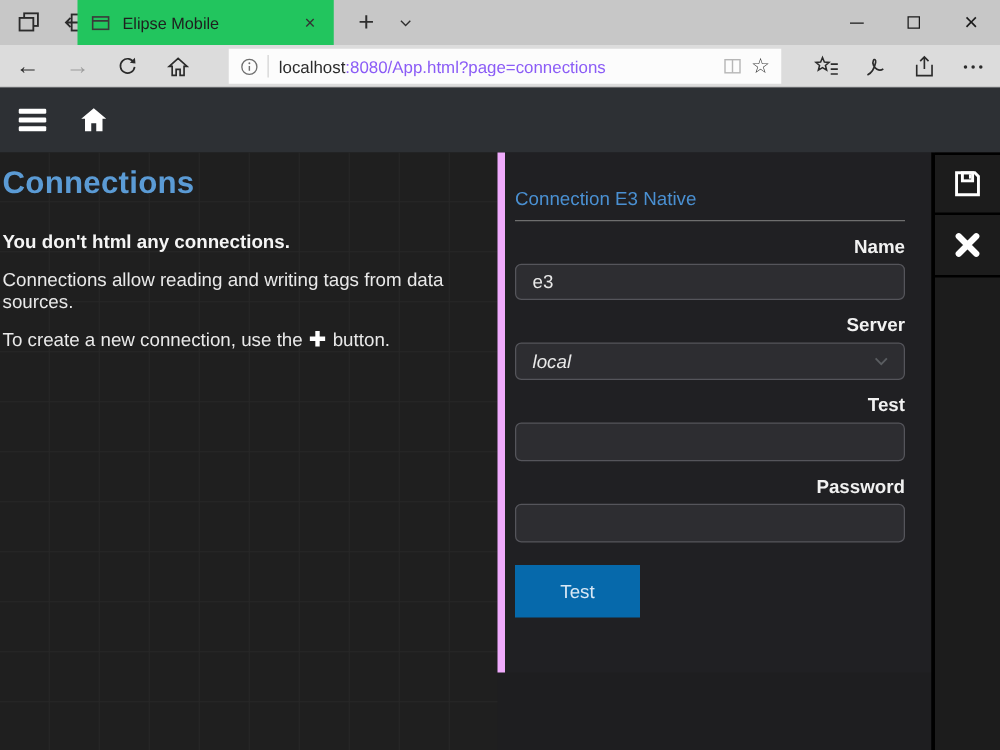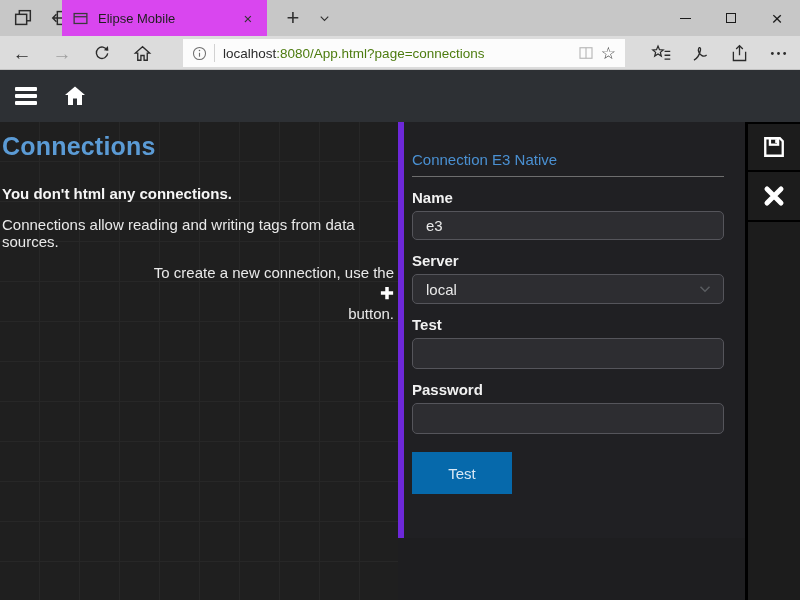--- a/index.html
+++ b/index.html
@@ -4,21 +4,21 @@
 <style>
   html,body{margin:0;padding:0;overflow:hidden;background:#fff;
     font-family:"Liberation Sans","DejaVu Sans",sans-serif;}
   *{box-sizing:border-box;}
   .window{position:relative;width:800px;height:600px;overflow:hidden;background:#1e1e20;}
 
   
   .tabbar{position:absolute;top:0;left:0;width:800px;height:36px;background:#c7c7c7;}
   .aside-group{position:absolute;left:0;top:0;height:36px;display:flex;align-items:center;gap:16px;padding:0 12px;}
   .chrome-btn{display:flex;align-items:center;justify-content:center;cursor:default;}
-  .tab{position:absolute;left:62px;top:0;width:205px;height:36px;background:#d946ef;
+  .tab{position:absolute;left:62px;top:0;width:205px;height:36px;background:#22c55e;
        display:flex;align-items:center;gap:9px;padding:0 10px;}
   .tab-title{flex:1;font-size:13px;color:#1f1f1f;white-space:nowrap;overflow:hidden;}
   .tab-close{font-size:15px;color:#333;width:18px;text-align:center;}
   .newtab{position:absolute;left:276px;top:0;width:34px;height:36px;font-size:22px;color:#2f2f2f;}
   .tabchev{position:absolute;left:308px;top:0;width:32px;height:36px;}
   .winctrls{position:absolute;right:0;top:0;height:36px;display:flex;}
   .winbtn{width:46px;height:36px;display:flex;align-items:center;justify-content:center;}
   .min-bar{width:11px;height:1px;background:#1a1a1a;}
   .max-box{width:10px;height:10px;border:1px solid #1a1a1a;}
   .win-close{font-size:19px;color:#1a1a1a;line-height:1;}
@@ -26,54 +26,54 @@
   
   .navbar{position:absolute;top:36px;left:0;width:800px;height:34px;background:#dcdcdc;border-bottom:1px solid #c2c2c2;}
   .nav-ic{position:absolute;top:0;width:36px;height:34px;display:flex;align-items:center;justify-content:center;}
   .glyph-arrow{font-size:19px;color:#2b2b2b;line-height:1;}
   .glyph-arrow.disabled{color:#9e9e9e;}
   .urlbox{position:absolute;left:183px;top:3px;width:442px;height:28px;background:#fcfcfc;
           display:flex;align-items:center;}
   .url-sep{width:1px;height:18px;background:#d2d2d2;margin:0 8px 0 6px;}
   .url-text{flex:1;font-size:13.5px;white-space:nowrap;overflow:hidden;}
   .url-host{color:#2b2b2b;text-align:right;}
-  .url-rest{color:#4d7c0f;}
+  .url-rest{color:#8b5cf6;}
   .fav-star{font-size:17px;color:#3d3d3d;margin:0 9px 0 6px;}
   .right-ics{position:absolute;right:2px;top:0;height:34px;display:flex;}
   .right-ics .chrome-btn{width:39px;height:34px;}
 
   
   .appheader{position:absolute;top:70px;left:0;width:800px;height:52px;background:#2d3034;}
   .hamburger{position:absolute;left:15px;top:15px;width:24px;height:22px;display:flex;
              flex-direction:column;justify-content:center;gap:3px;}
   .hamburger .bar{width:22px;height:4px;background:#fff;border-radius:1px;}
   .app-home{position:absolute;left:62px;top:13px;width:26px;height:26px;display:flex;align-items:center;justify-content:center;}
 
   
   .content{position:absolute;top:122px;left:0;width:800px;height:478px;}
   .left-pane{position:absolute;left:0;top:0;width:398px;height:521px;background:#1f1f1f;
     background-image:linear-gradient(#272727 1px,transparent 1px),linear-gradient(90deg,#272727 1px,transparent 1px);
     background-size:40px 40px;background-position:-1px -1px;padding:10px 4px 0 2px;}
   .page-title{margin:0;font-size:25px;font-weight:bold;color:#5b9bd5;letter-spacing:.2px;}
   .msg{margin:0;color:#e9e9e9;font-size:15px;line-height:17px;}
   .msg.bold{font-weight:bold;color:#f5f5f5;margin-top:24px;}
   .msg.m2{margin-top:14px;}
-  .msg.m3{margin-top:14px;display:flex;align-items:flex-end;gap:5px;flex-wrap:wrap;flex-direction:column;}
+  .msg.m3{margin-top:14px;display:flex;align-items:flex-start;gap:5px;flex-wrap:wrap;}
   .plus-ic{display:inline-flex;vertical-align:middle;}
 
   .right-pane{position:absolute;left:398px;top:0;width:348px;height:416px;background:#202023;
-    border-left:6px solid #6d28d9;padding:29px 22px 0 8px;}
+    border-left:6px solid #f0abfc;padding:29px 22px 0 8px;}
   .form-title{font-size:15px;color:#4a90d2;}
   .form-hr{border:none;border-top:1px solid #6e6e6e;margin:8px 0 0 0;}
-  .f-label{display:block;font-size:15px;font-weight:bold;color:#f1f1f1;margin-top:12px;}
+  .f-label{display:block;font-size:15px;font-weight:bold;color:#f1f1f1;margin-top:12px;text-align:right;}
   .f-input{display:block;width:100%;height:29px;margin-top:5px;background:#2d2d31;
     border:1px solid #55555b;border-radius:5px;color:#e9e9e9;font-size:15px;padding:0 13px;
     font-family:"Liberation Sans",sans-serif;outline:none;}
   .f-select{display:flex;align-items:center;width:100%;height:30px;margin-top:5px;background:#2d2d31;
-    border:1px solid #55555b;border-radius:5px;color:#e9e9e9;font-size:15px;padding:0 9px 0 13px;}
+    border:1px solid #55555b;border-radius:5px;color:#e9e9e9;font-size:15px;padding:0 9px 0 13px;font-style:italic;}
   .f-select .sel-val{flex:1;}
   .test-btn{display:block;margin-top:18px;width:100px;height:42px;background:#0669ab;border:none;
     color:#d9e8f5;font-size:15px;font-family:"Liberation Sans",sans-serif;cursor:pointer;}
 
   .divider{position:absolute;left:745px;top:0;width:3px;height:478px;background:#000;}
   .sidebar{position:absolute;left:748px;top:0;width:52px;height:478px;background:#1c1c1c;}
   .side-btn{height:50px;border-bottom:2px solid #000;display:flex;align-items:center;justify-content:center;}
   .side-btn.first{border-top:2px solid #000;}
 </style>
 </head>

